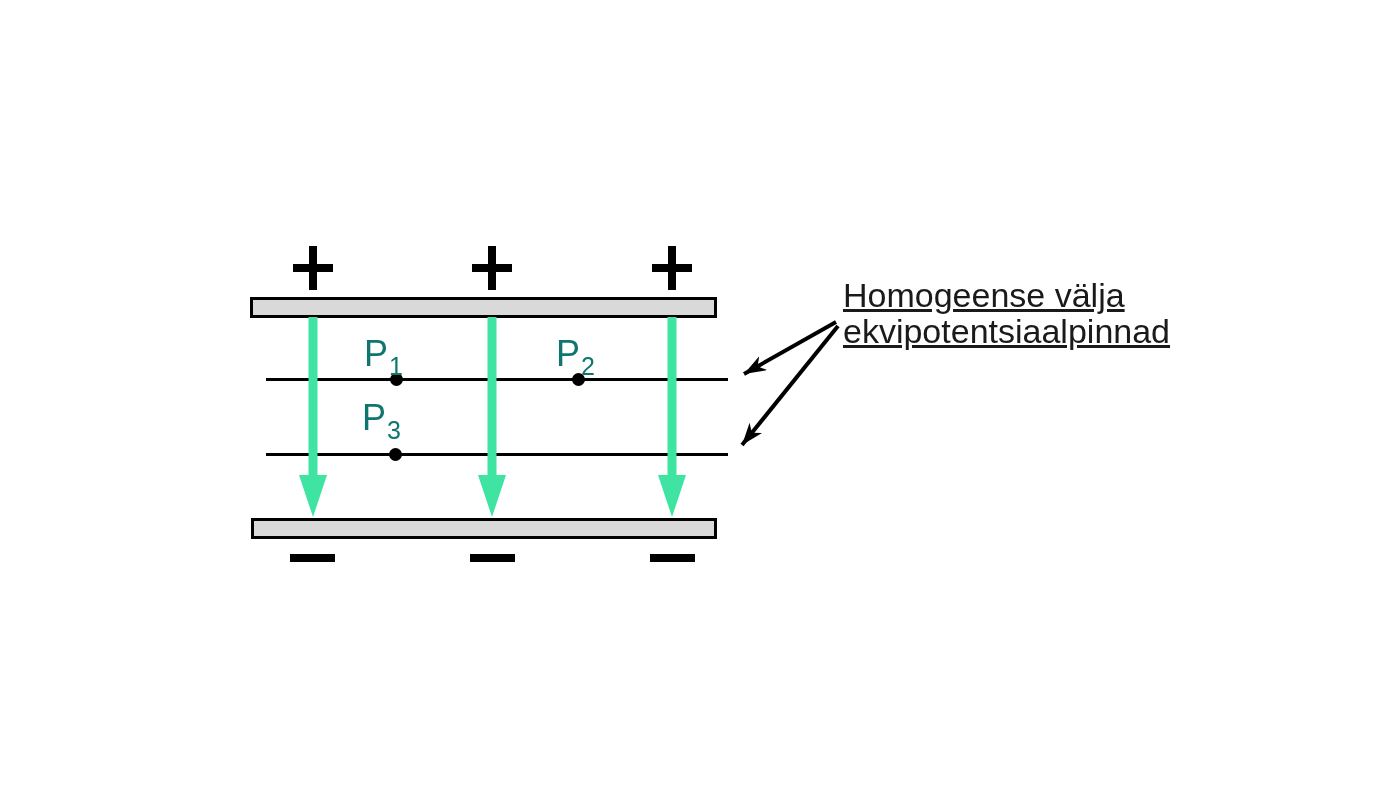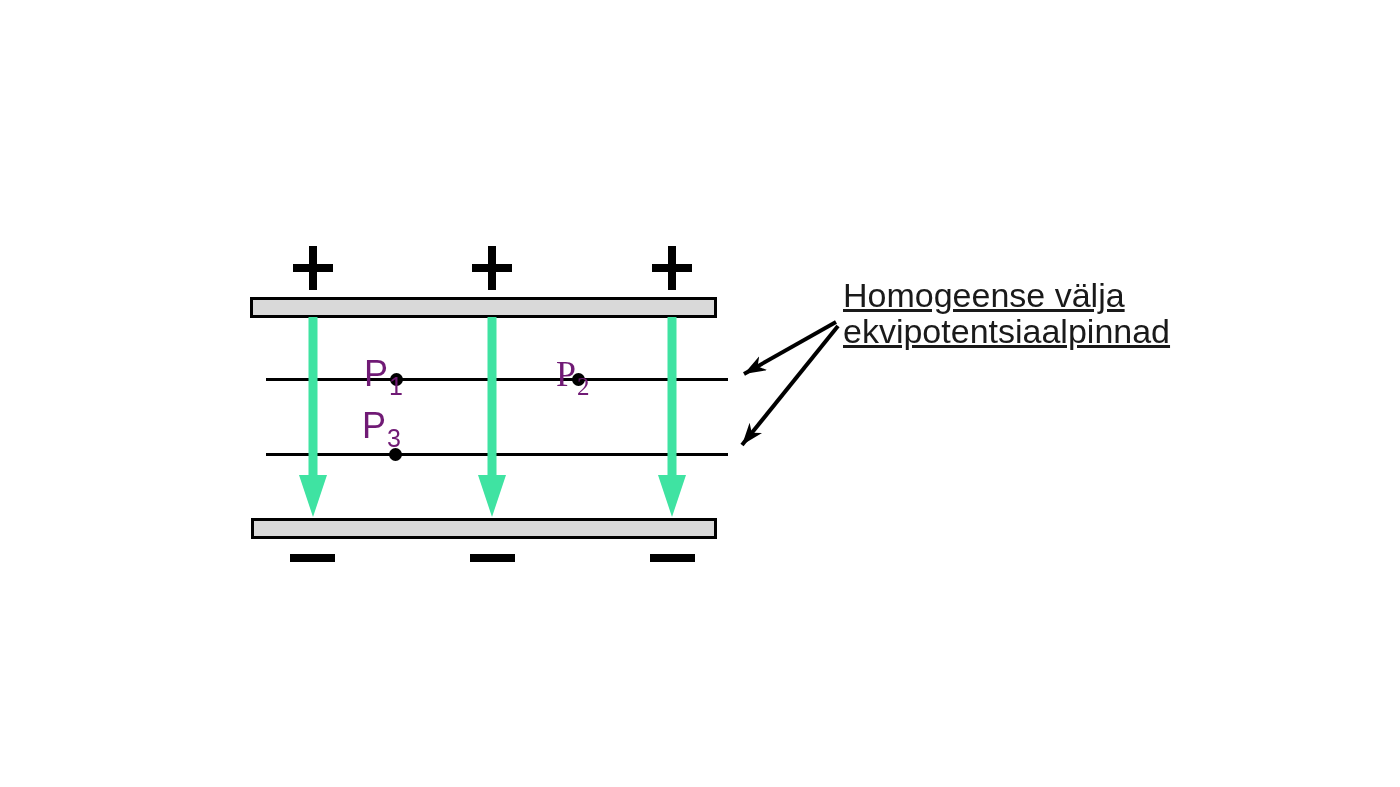--- a/index.html
+++ b/index.html
@@ -59,34 +59,33 @@
     background: #000;
   }
   .dot-p1 { left: 390px; top: 373px; }
   .dot-p2 { left: 572px; top: 373px; }
   .dot-p3 { left: 389px; top: 448px; }
 
   
   .plabel {
     position: absolute;
     font-size: 36px;
-    color: #701a75;
+    color: #0f766e;
     line-height: 1;
     letter-spacing: 0;
-    margin-top: 20px;
   }
   .plabel .sub {
     font-size: 25px;
     position: relative;
     top: 9px;
     left: 1px;
   }
   .plabel-p1 { left: 364px; top: 336px; }
-  .plabel-p2 { left: 556px; top: 336px; font-family: Liberation Serif, serif; }
-  .plabel-p3 { left: 362px; top: 388px; }
+  .plabel-p2 { left: 556px; top: 336px; }
+  .plabel-p3 { left: 362px; top: 400px; }
 
   
   .annotation {
     position: absolute;
     left: 843px;
     top: 277px;
     font-size: 34px;
     line-height: 36px;
     color: #1a1a1a;
     white-space: nowrap;

